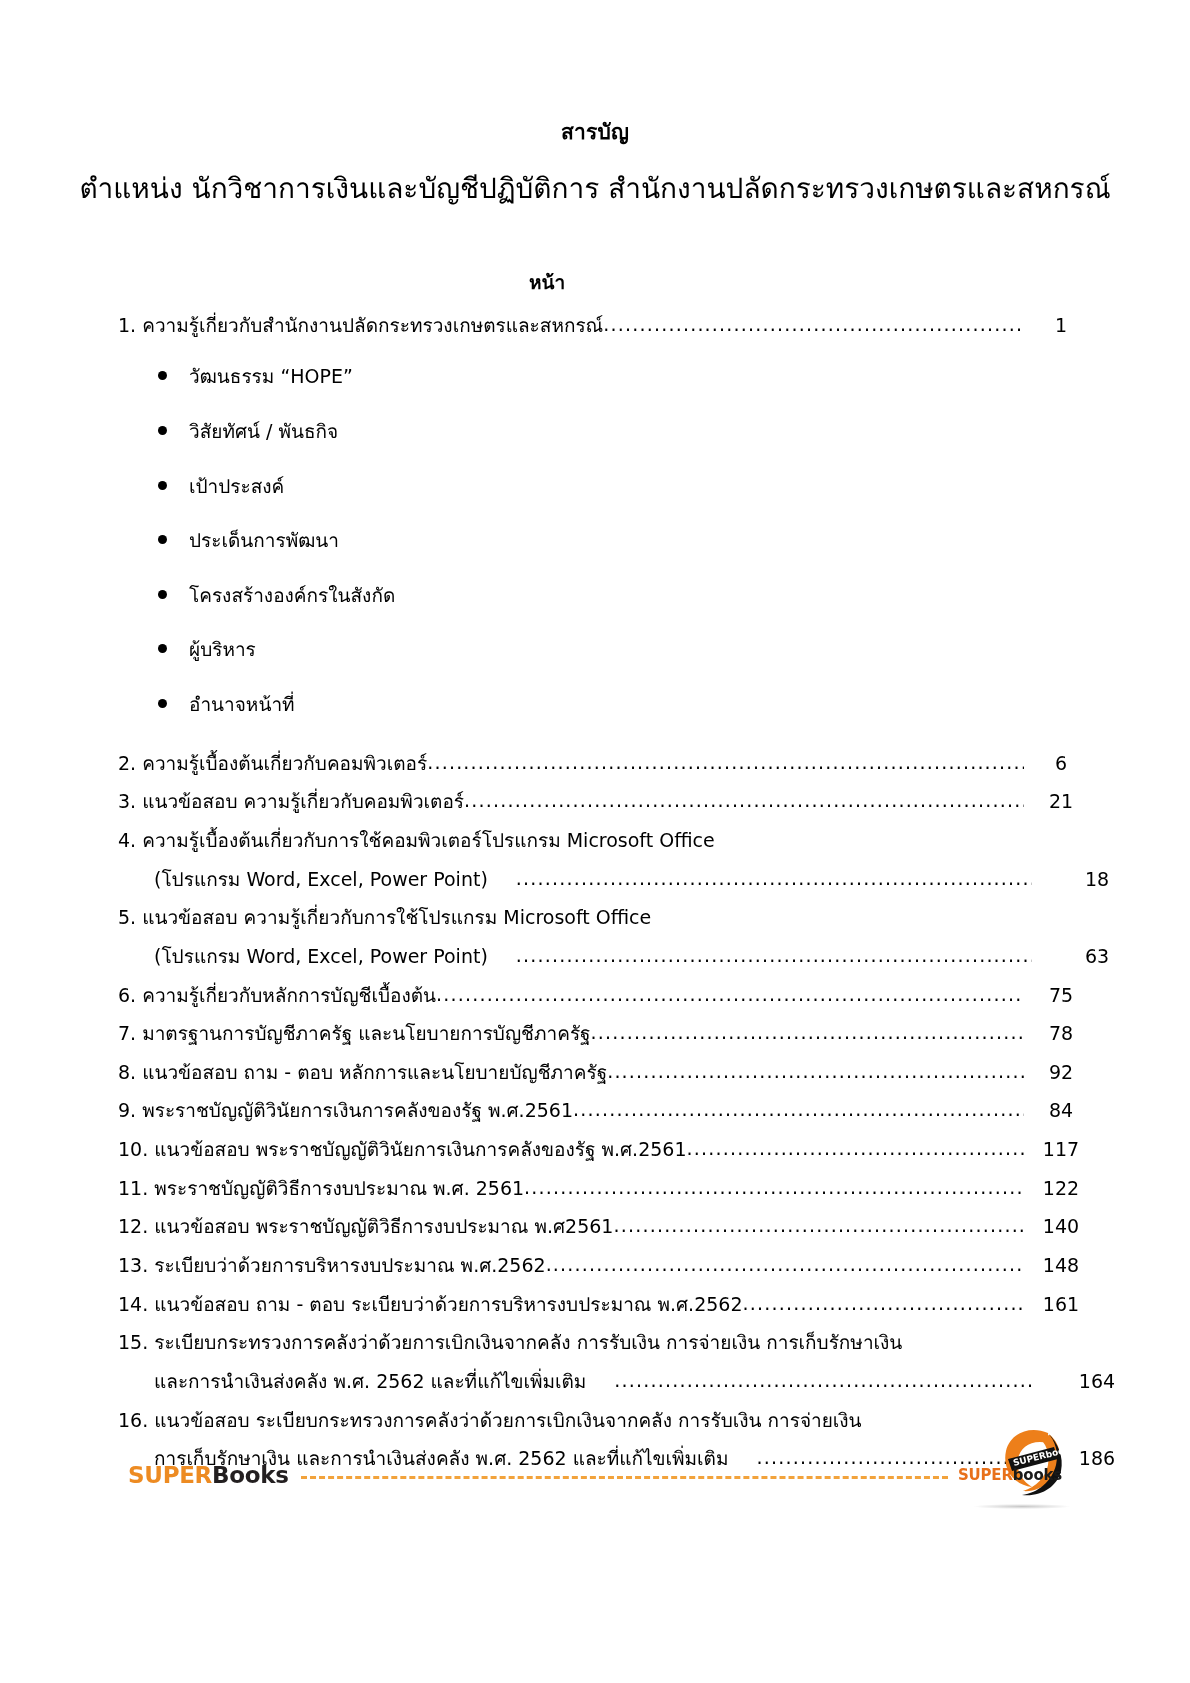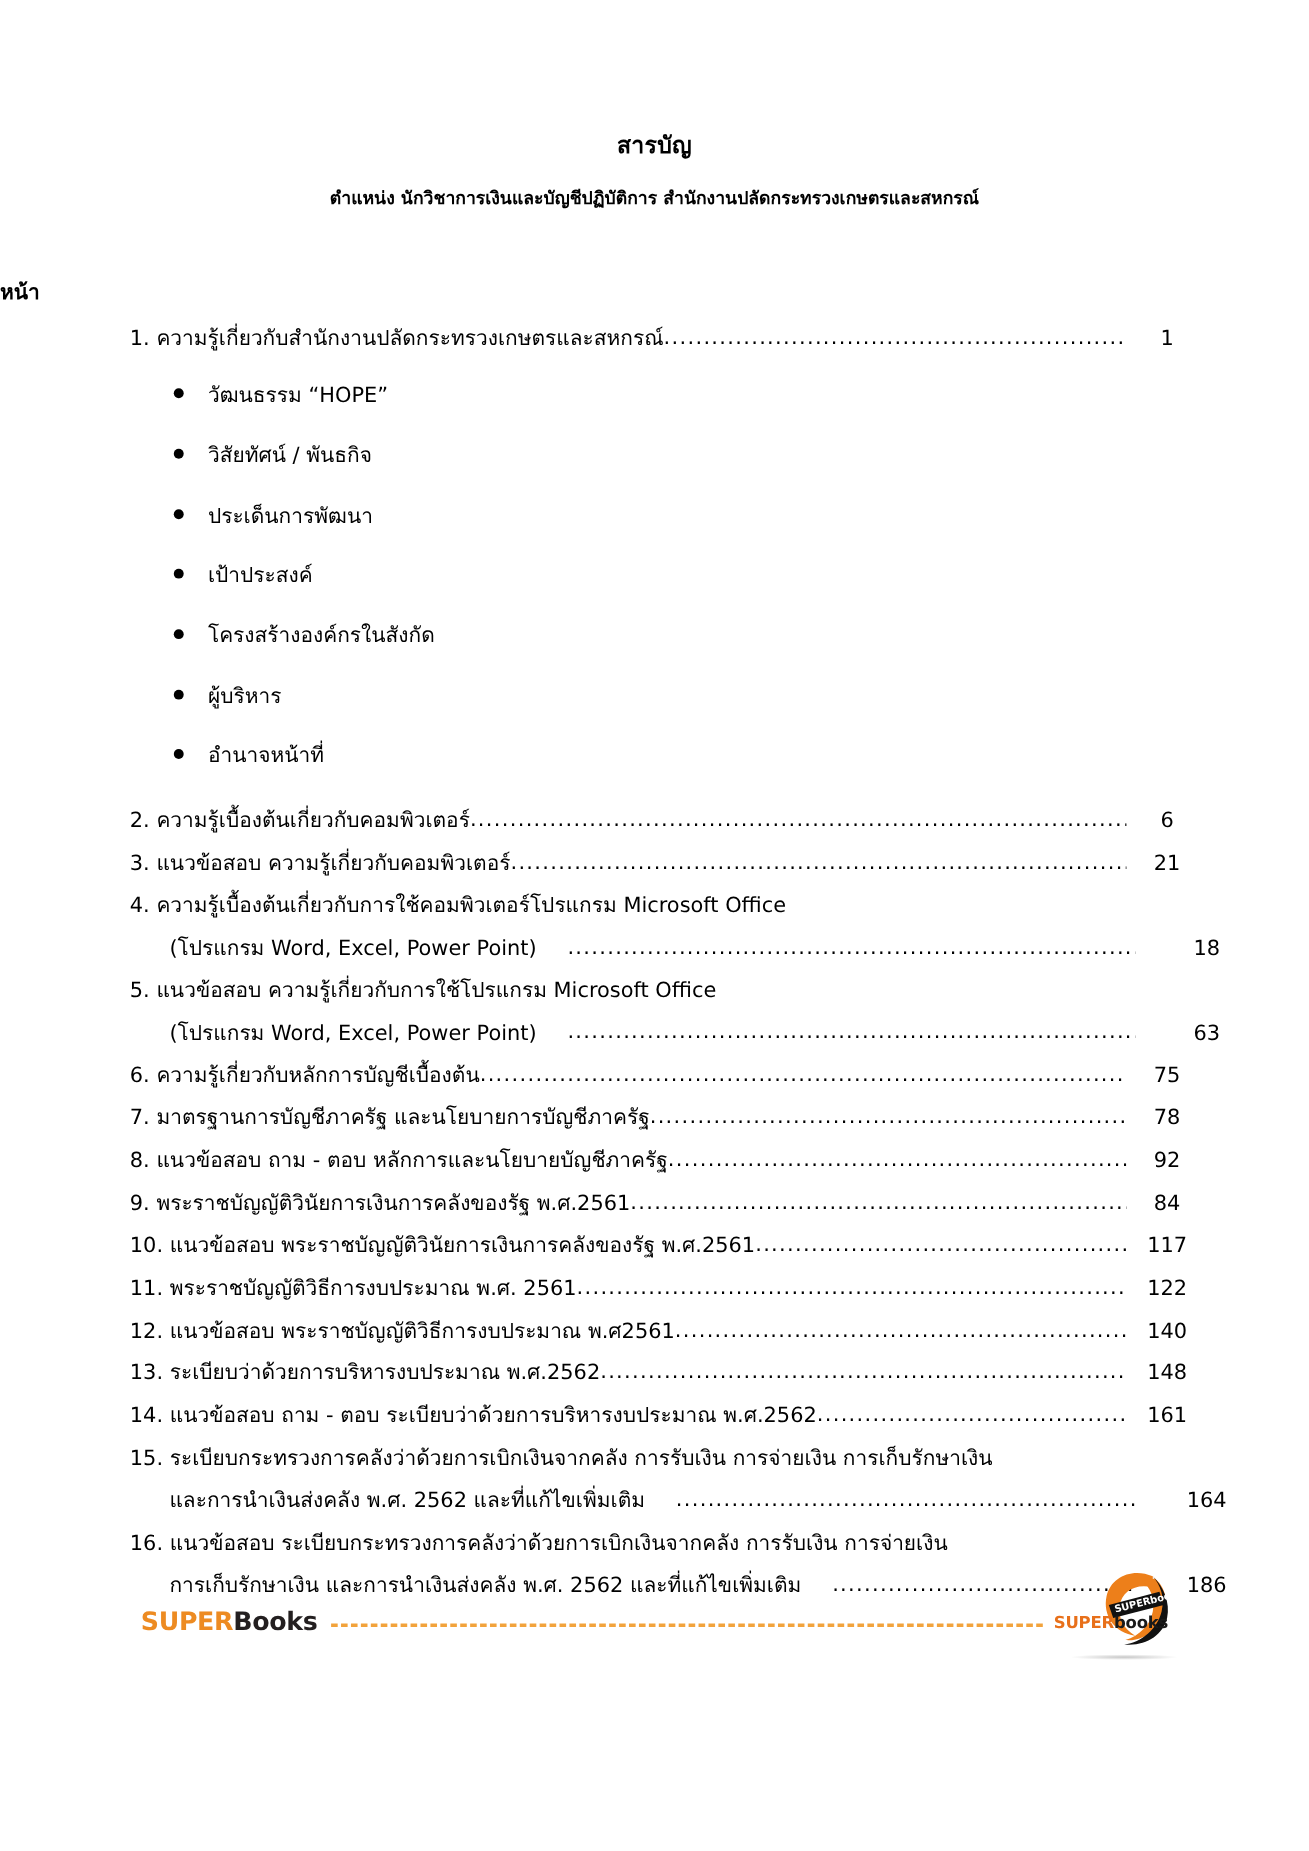--- a/index.html
+++ b/index.html
@@ -25,31 +25,31 @@
     padding-top: 118px;
     text-align: center;
   }
   .doc-title {
     font-size: 21px;
     font-weight: 700;
     letter-spacing: 0.2px;
     line-height: 1.4;
   }
   .doc-subtitle {
-    font-size: 16px;
-    font-weight: 700;
+    font-size: 28px;
+    font-weight: 400;
     margin-top: 22px;
     line-height: 1.4;
   }
 
   
   .page-col-head {
     margin-top: 58px;
     padding-right: 96px;
-    text-align: left;
+    text-align: center;
     font-size: 19px;
     font-weight: 700;
   }
 
   
   .toc {
     margin-top: 16px;
     padding-left: 118px;
     padding-right: 92px;
   }
@@ -218,25 +218,25 @@
       <li class="bullet-item">
         <span class="bullet-dot"></span>
         <span class="bullet-label">วัฒนธรรม “HOPE”</span>
       </li>
       <li class="bullet-item">
         <span class="bullet-dot"></span>
         <span class="bullet-label">วิสัยทัศน์ / พันธกิจ</span>
       </li>
       <li class="bullet-item">
         <span class="bullet-dot"></span>
+        <span class="bullet-label">เป้าประสงค์</span>
+      </li>
+      <li class="bullet-item">
+        <span class="bullet-dot"></span>
         <span class="bullet-label">ประเด็นการพัฒนา</span>
-      </li>
-      <li class="bullet-item">
-        <span class="bullet-dot"></span>
-        <span class="bullet-label">เป้าประสงค์</span>
       </li>
       <li class="bullet-item">
         <span class="bullet-dot"></span>
         <span class="bullet-label">โครงสร้างองค์กรในสังกัด</span>
       </li>
       <li class="bullet-item">
         <span class="bullet-dot"></span>
         <span class="bullet-label">ผู้บริหาร</span>
       </li>
       <li class="bullet-item">

